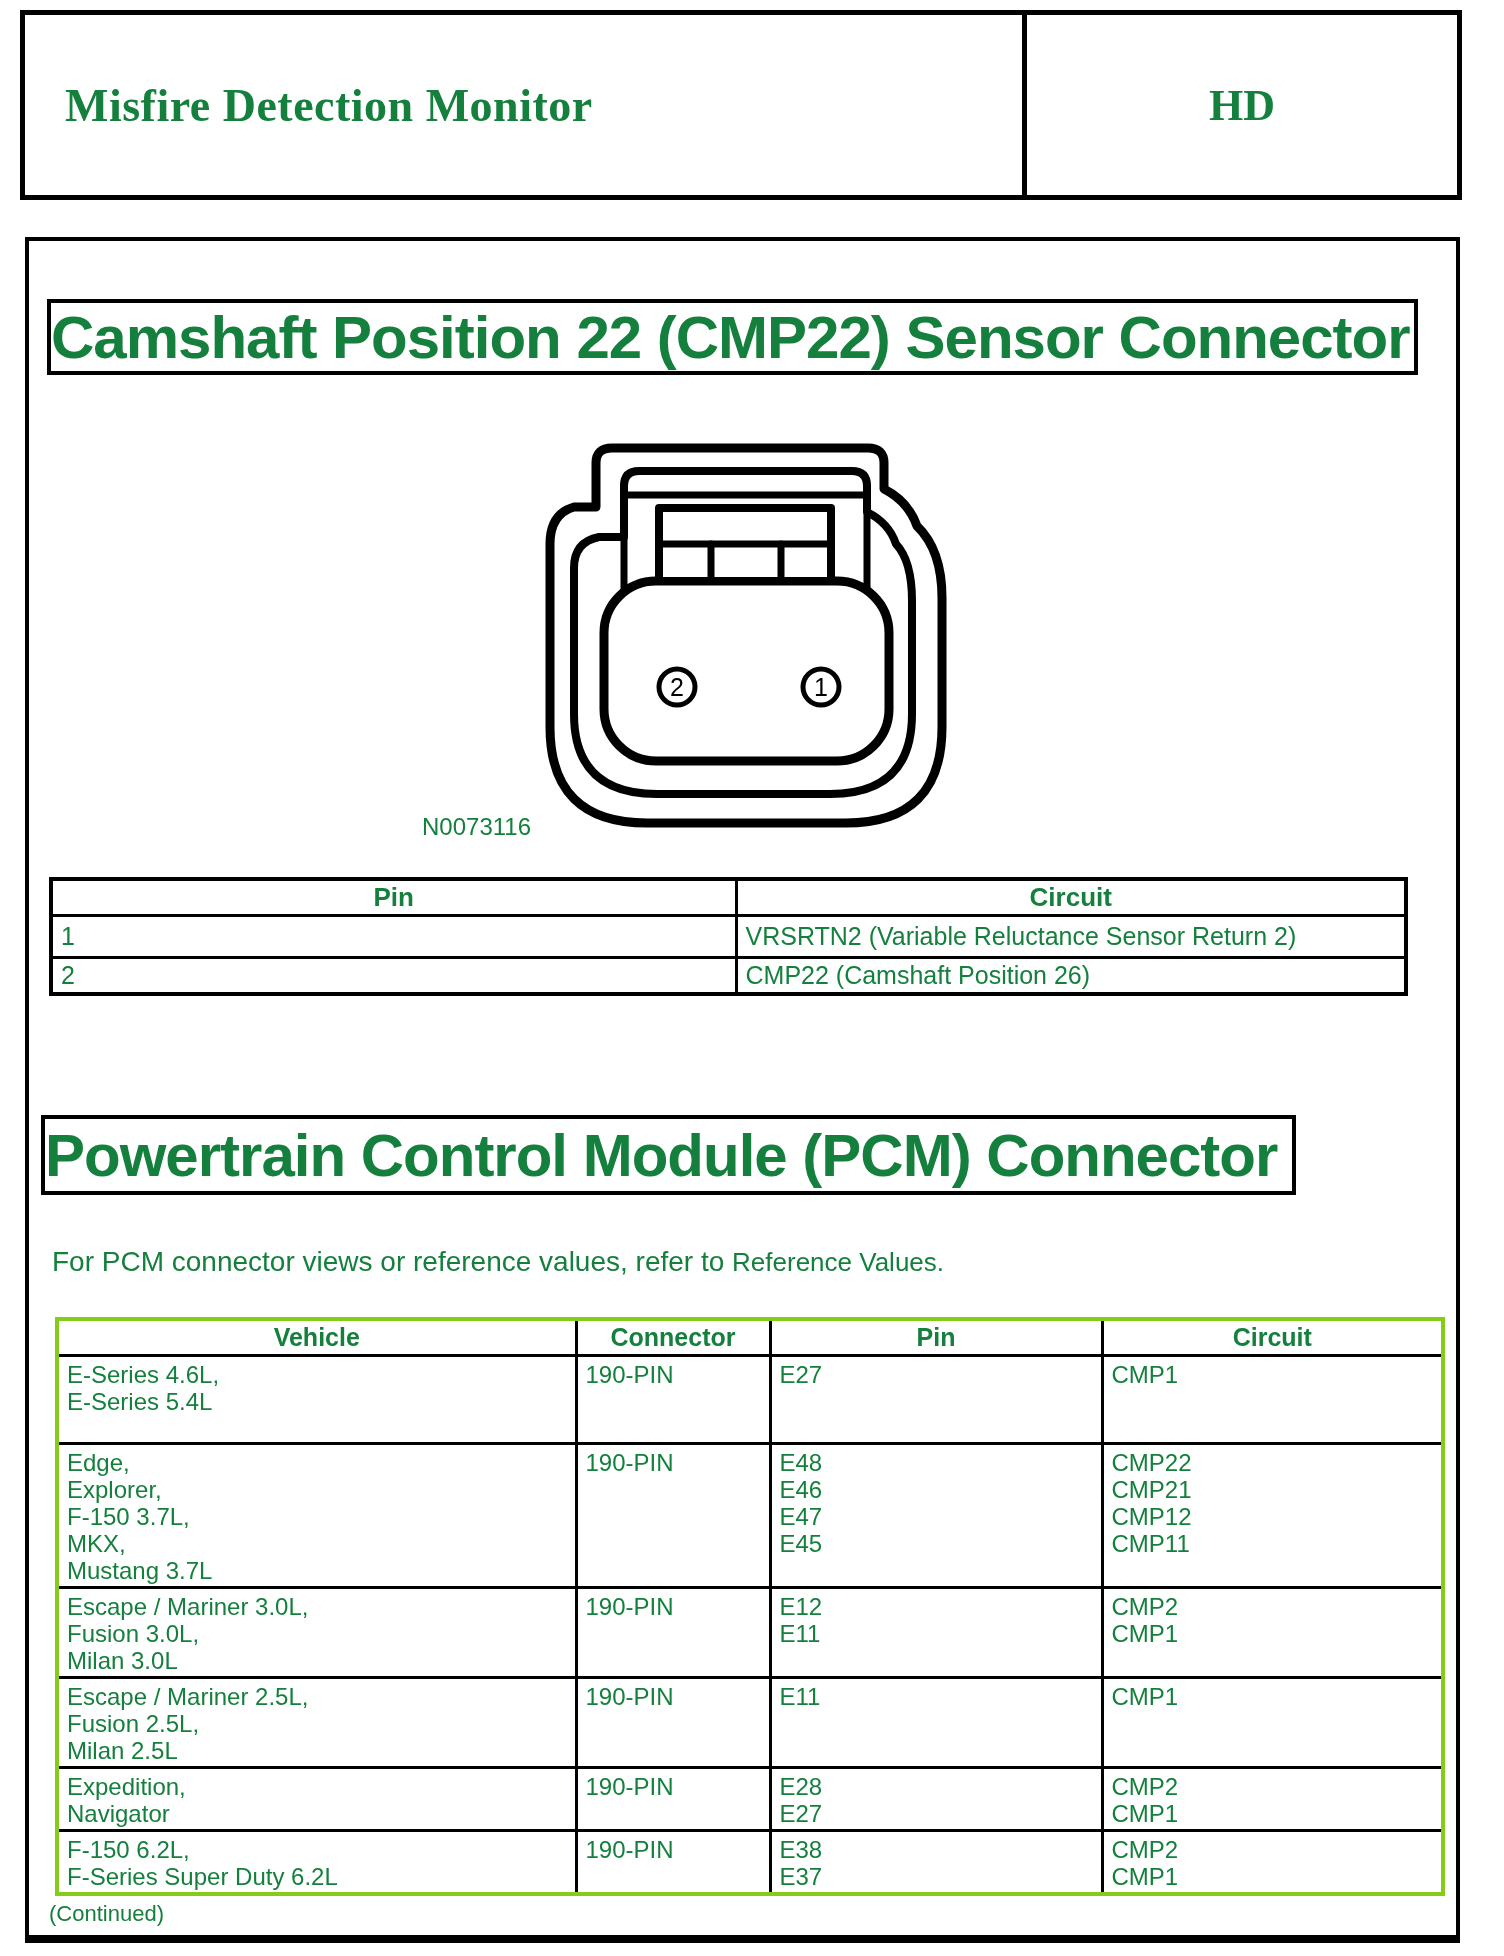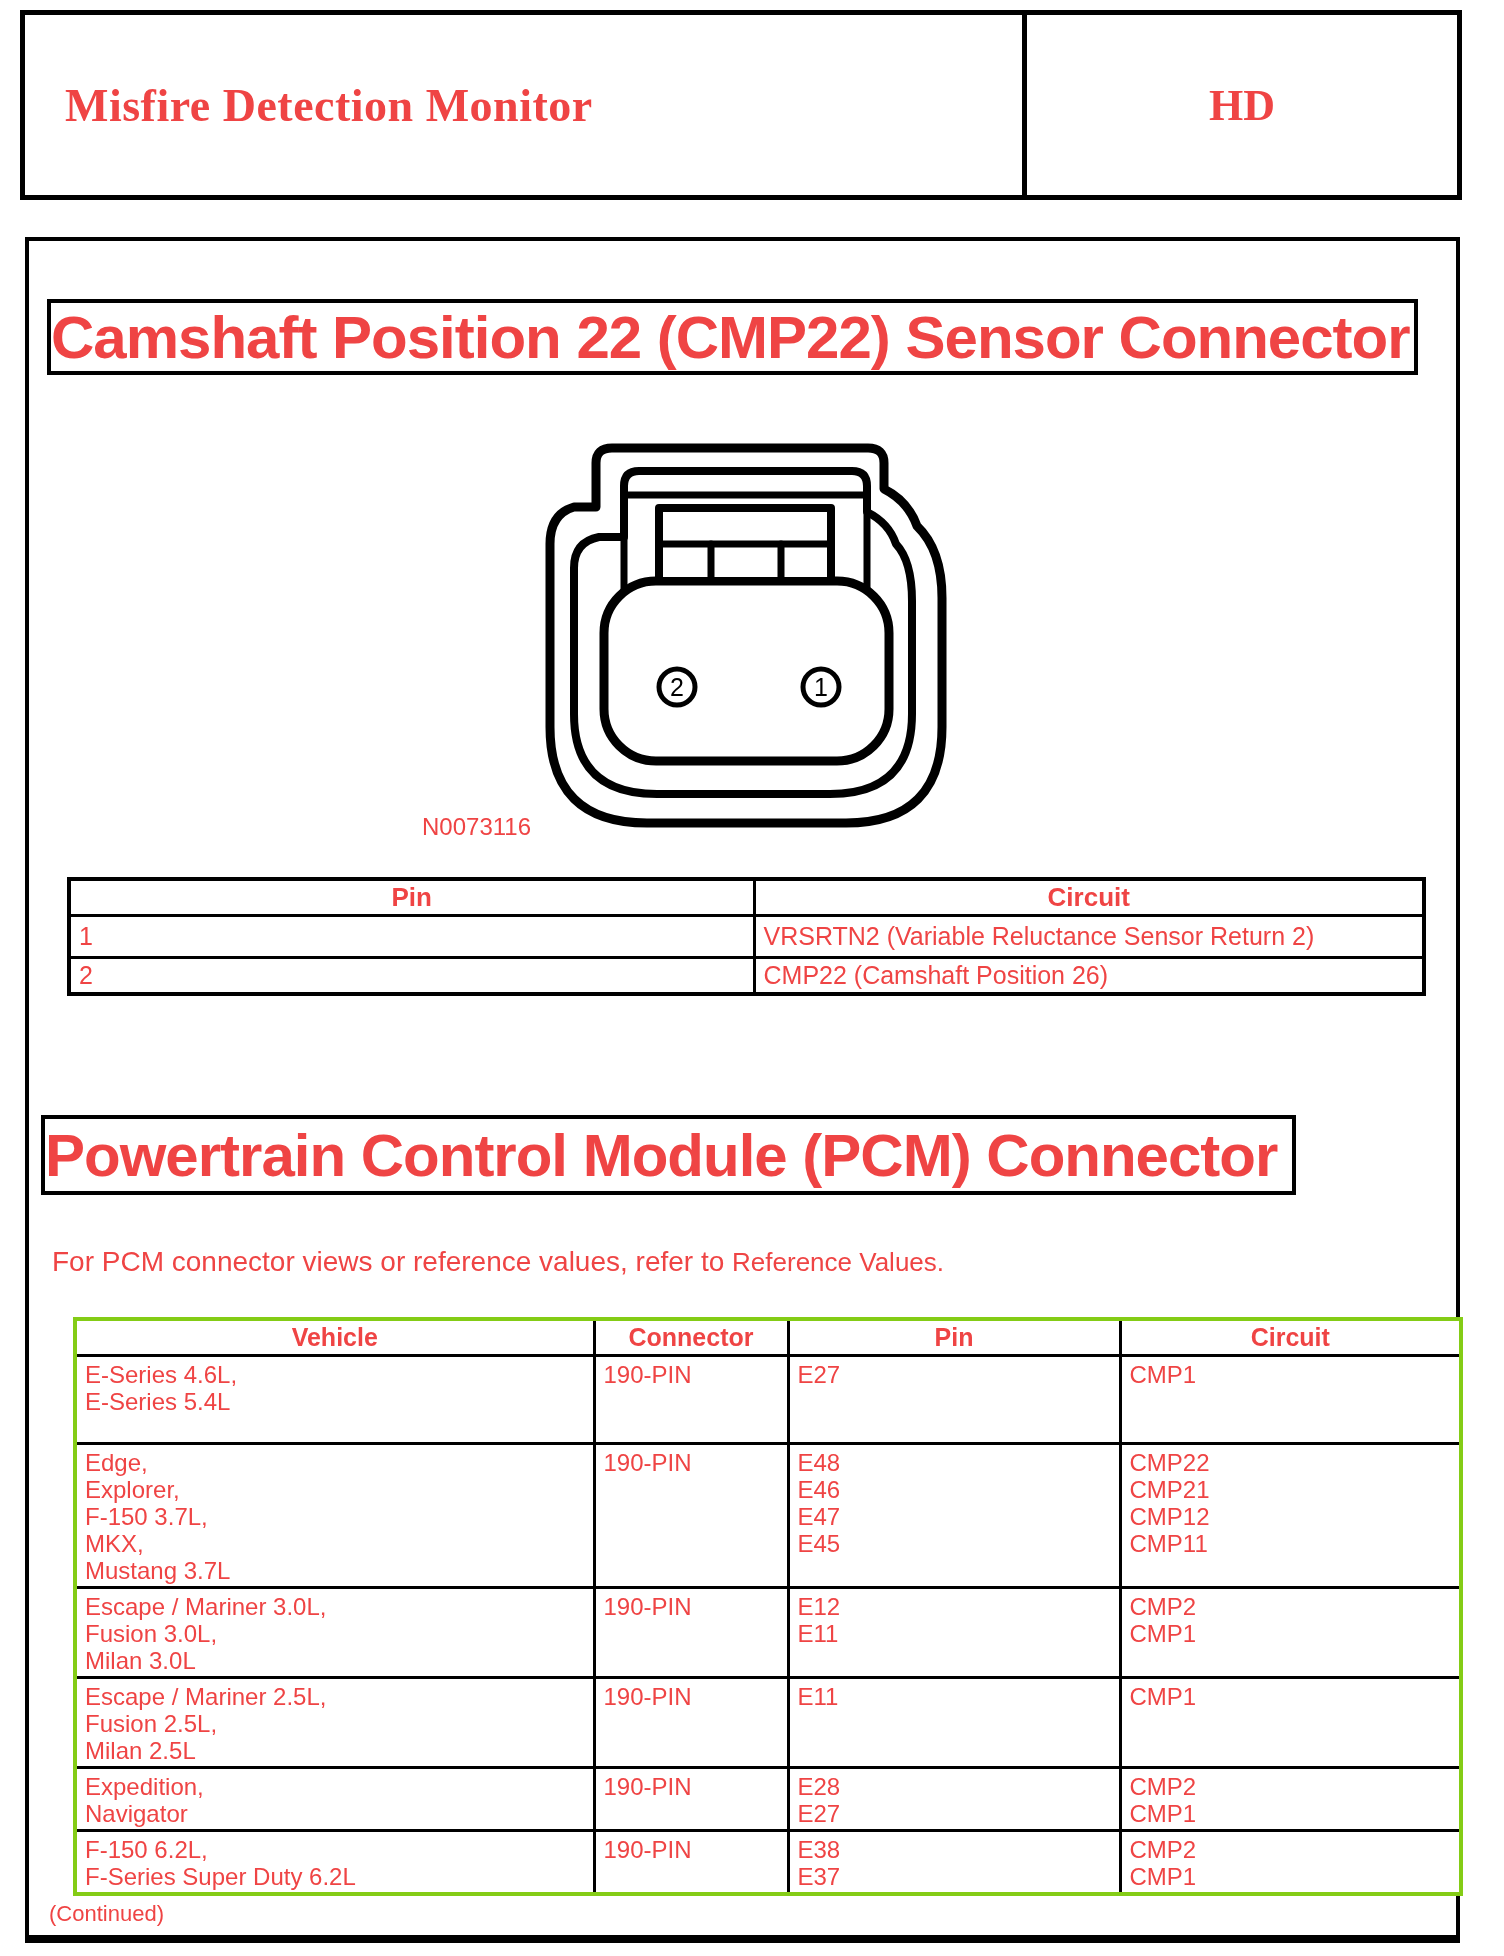--- a/index.html
+++ b/index.html
@@ -1,18 +1,18 @@
 <!DOCTYPE html>
 <html><head>
 <meta charset="utf-8">
 <style>
   html,body { margin:0; padding:0; background:#e8e8e8; }
   .page {
     position:relative; width:1504px; height:1956px; margin:0 auto;
-    background:#ffffff; color:#ef4444;
+    background:#ffffff; color:#15803d;
     font-family:"Liberation Sans", sans-serif;
     overflow:hidden;
   }
   
   .header-box {
     position:absolute; left:20px; top:10px; width:1442px; height:190px;
     border:5px solid #000; display:flex; box-sizing:border-box;
   }
   .header-left {
     flex:1; display:flex; align-items:center; padding-left:40px;
@@ -35,21 +35,21 @@
     display:flex; align-items:center; white-space:nowrap;
   }
   .title1 { left:18px; top:58px; width:1371px; height:76px; }
   .title2 { left:12px; top:874px; width:1255px; height:80px; }
   .figure-wrap { position:absolute; left:510px; top:195px; width:410px; height:400px; }
   .figure-label { position:absolute; left:393px; top:572px; font-size:24px; }
   .intro-line { position:absolute; left:23px; top:1005px; font-size:28px; white-space:nowrap; }
   .intro-link { font-size:26px; }
   .continued { position:absolute; left:20px; top:1660px; font-size:22px; }
   
-  table { border-collapse:collapse; table-layout:fixed; position:absolute; background:#fff;margin-left:18px; }
+  table { border-collapse:collapse; table-layout:fixed; position:absolute; background:#fff; }
   th, td { border:3px solid #000; box-sizing:border-box; }
   th { font-weight:bold; text-align:center; vertical-align:middle; }
   .t1 { left:20px; top:636px; width:1355px; font-size:25px; border:4px solid #000; }
   .t1 th { font-size:26px; height:34px; }
   .t1 td { padding:2px 8px; vertical-align:middle; }
   .t1 tbody tr:nth-child(1) td { height:42px; }
   .t1 tbody tr:nth-child(2) td { height:36px; }
   .t2 { left:26px; top:1076px; width:1386px; font-size:24px; border:4px solid #84cc16; }
   .t2 th { font-size:25px; height:36px; }
   .t2 td { padding:4px 8px 2px 8px; vertical-align:top; line-height:27px; }

